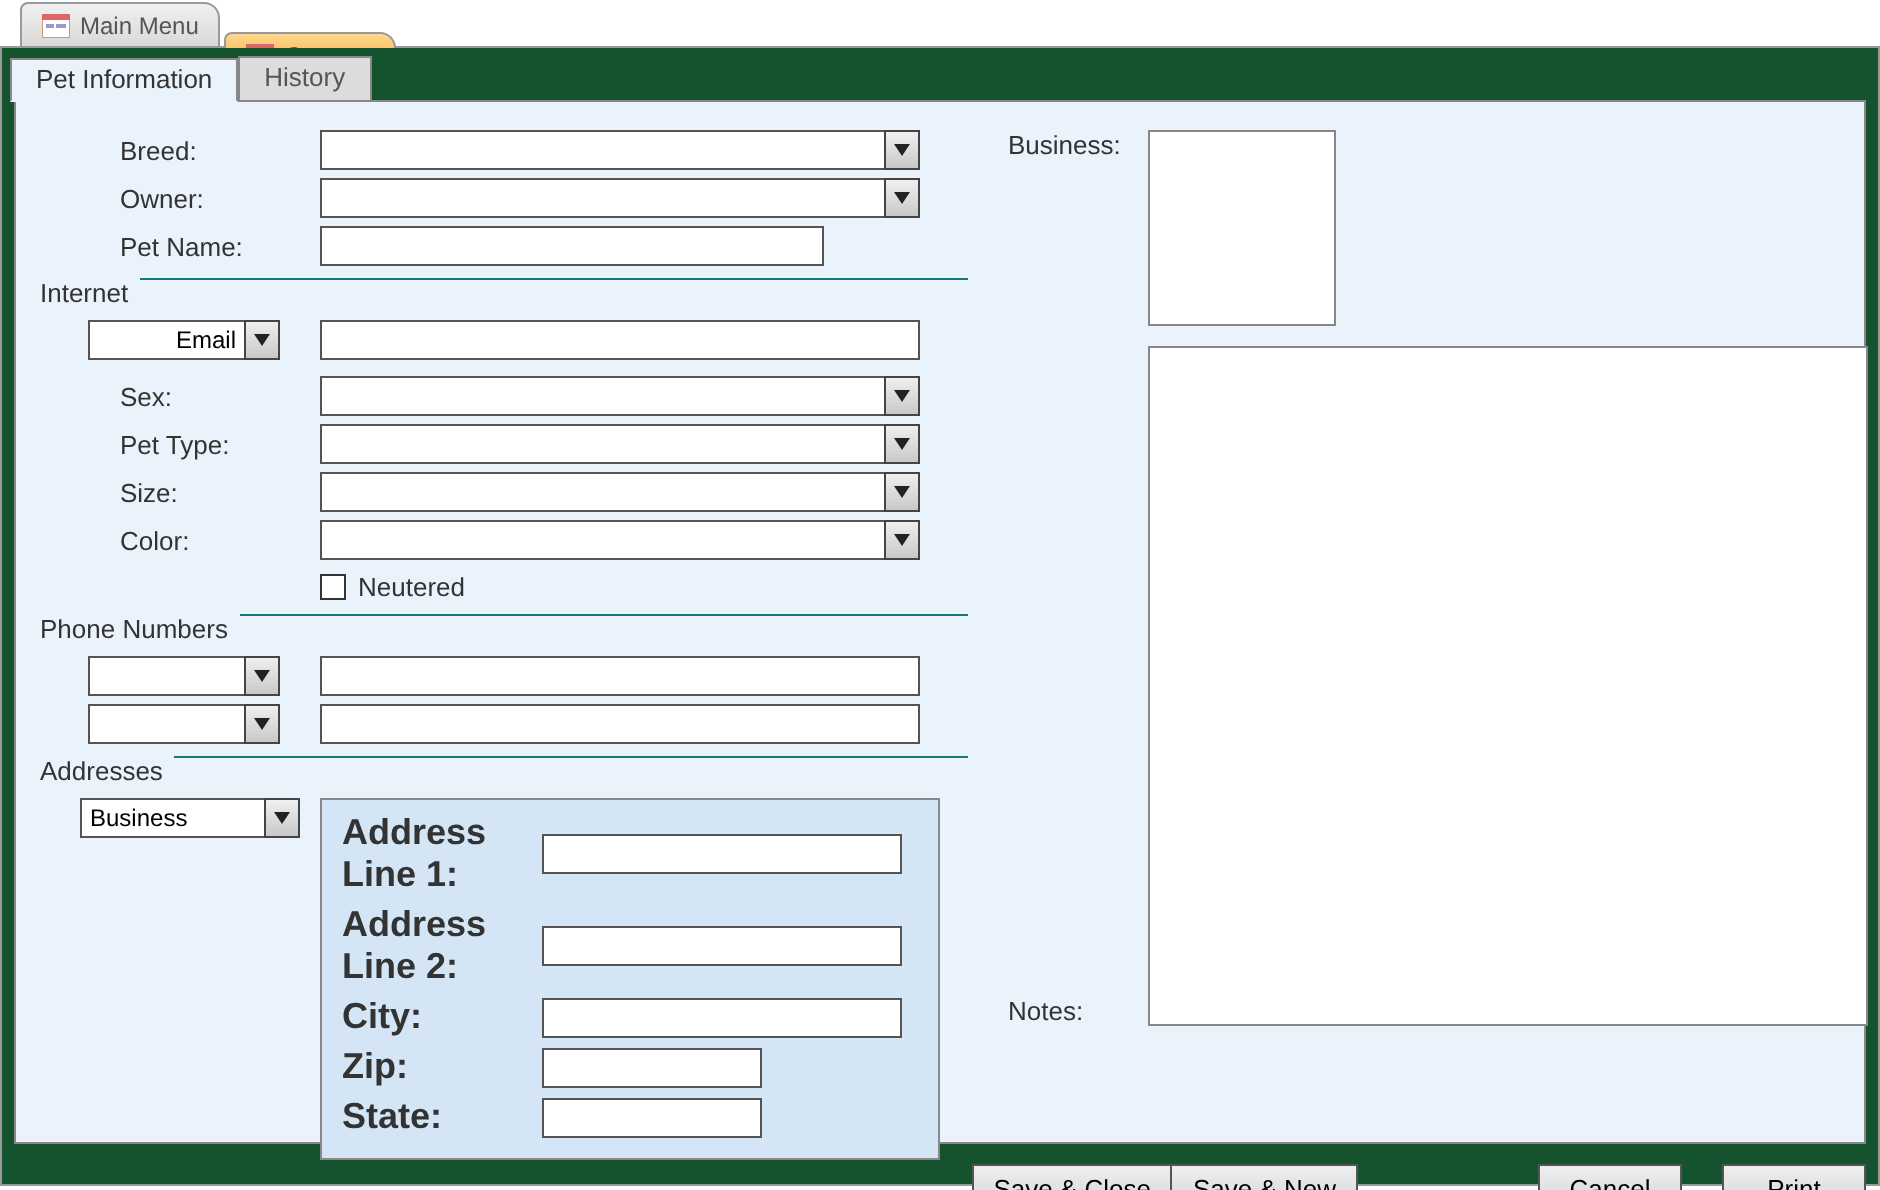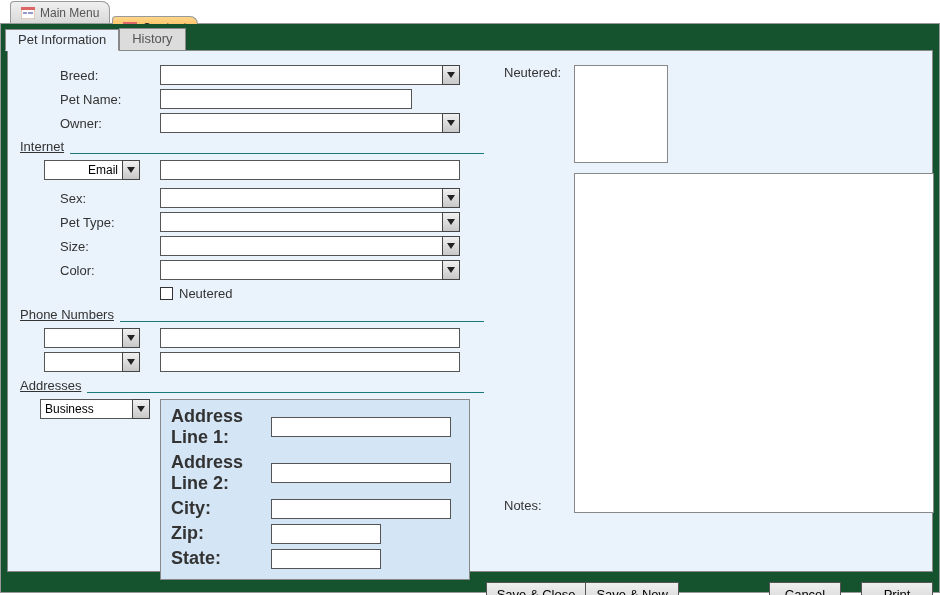--- a/index.html
+++ b/index.html
@@ -30,21 +30,21 @@
 
 .field-row { display: flex; align-items: center; margin-bottom: 4px; }
 .field-label { width: 100px; text-align: left; padding-right: 4px; }
 .text-input { height: 20px; border: 1px solid #555; background: #fff; padding: 0 4px; font-size: 12px; }
 .combo { position: relative; display: inline-flex; }
 .combo .text-input { border-right: none; }
 .combo-btn { width: 18px; height: 20px; border: 1px solid #444; background: linear-gradient(#f0f0f0,#c8c8c8); cursor: pointer; display: flex; align-items: center; justify-content: center; font-size: 9px; }
 .combo-btn svg { width: 8px; height: 6px; }
 
 
-.section { display: flex; align-items: flex-end; margin: 6px 0 6px -4px; text-decoration: underline; }
+.section { display: flex; align-items: flex-start; margin: 6px 0 6px -4px; }
 .section-label { font-size: 13px; color: #333; padding-right: 6px; white-space: nowrap; }
 .section-line { flex: 1; height: 1px; background: #1a7a7a; }
 
 .checkbox-row { display: flex; align-items: center; margin: 6px 0 6px 160px; }
 .checkbox-box { width: 13px; height: 13px; border: 1px solid #333; margin-right: 6px; background: #fff; cursor: pointer; }
 
 .phone-row { display: flex; align-items: center; margin-bottom: 4px; gap: 20px; }
 
 .addr-panel { background: #d4e6f6; border: 1px solid #888; padding: 6px 10px; margin-left: 136px; width: 310px; }
 .addr-panel .field-row { margin-bottom: 4px; }
@@ -115,34 +115,34 @@
               <input class="text-input" style="width: 282px;" value="">
               <div class="combo-btn">
                   <svg viewBox="0 0 8 6">
                     <polygon points="0,0 8,0 4,6" fill="#222"></polygon>
                   </svg>
                 </div>
             </div>
           </div>
 
           <div class="field-row">
+            <div class="field-label" style="margin-left:36px">Owner:</div>
+            <div class="combo">
+              <input class="text-input" style="width: 282px;" value="">
+              <div class="combo-btn">
+                  <svg viewBox="0 0 8 6">
+                    <polygon points="0,0 8,0 4,6" fill="#222"></polygon>
+                  </svg>
+                </div>
+            </div>
+          </div>
+
+          <div class="field-row">
             <div class="field-label" style="margin-left:36px">Pet Name:</div>
             <input class="text-input" style="width: 252px;" value="">
-          </div>
-
-          <div class="field-row">
-            <div class="field-label" style="margin-left:36px">Owner:</div>
-            <div class="combo">
-              <input class="text-input" style="width: 282px;" value="">
-              <div class="combo-btn">
-                  <svg viewBox="0 0 8 6">
-                    <polygon points="0,0 8,0 4,6" fill="#222"></polygon>
-                  </svg>
-                </div>
-            </div>
           </div>
 
           <div class="section">
             <span class="section-label">Internet</span>
             <div class="section-line"></div>
           </div>
 
           <div class="field-row" style="margin-left:20px">
             <div class="combo" style="margin-right:20px">
               <input class="text-input" style="width: 78px; text-align: right; padding-right: 4px;" value="Email">
@@ -272,21 +272,21 @@
             <div class="field-row">
               <div class="field-label">State:</div>
               <input class="text-input" style="width: 110px;" value="">
             </div>
           </div>
 
         </div>
 
         <div class="col-right">
           <div class="picture-row">
-            <div style="width:60px">Neutered:</div>
+            <div style="width:60px">Business:</div>
             <div class="picture-box"></div>
           </div>
           <div class="notes-row">
             <div style="width:60px">Notes:</div>
             <textarea class="notes-box" style=""></textarea>
           </div>
         </div>
 
       </div>
     </div>

